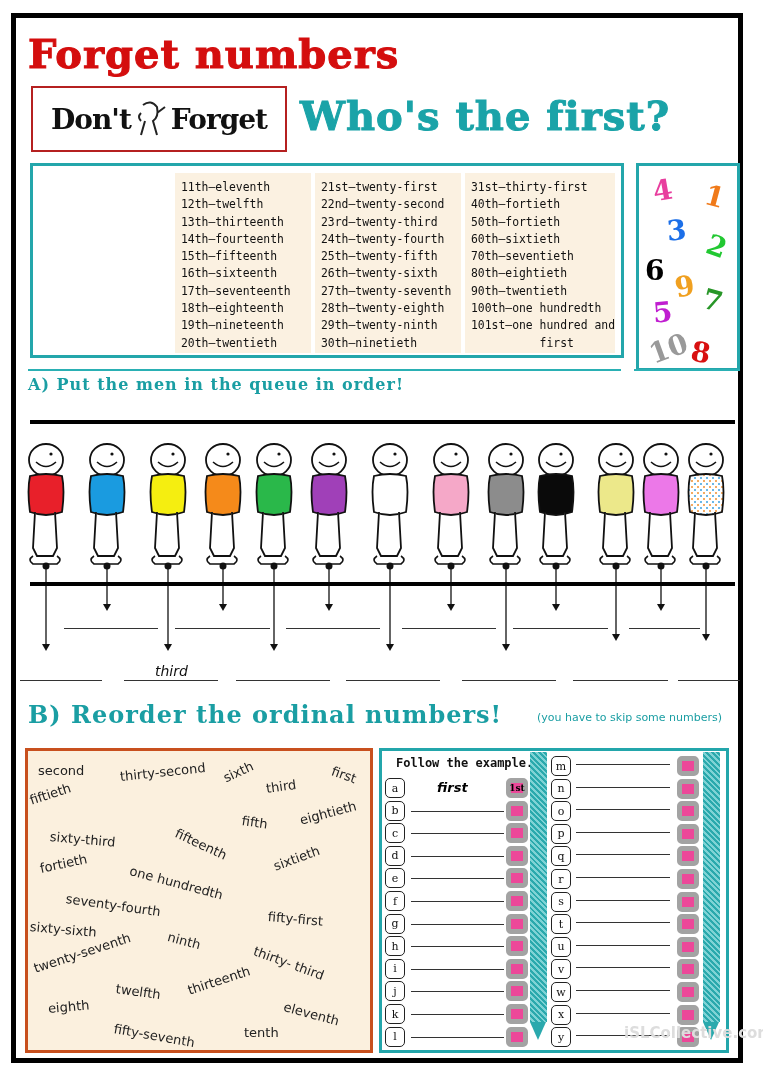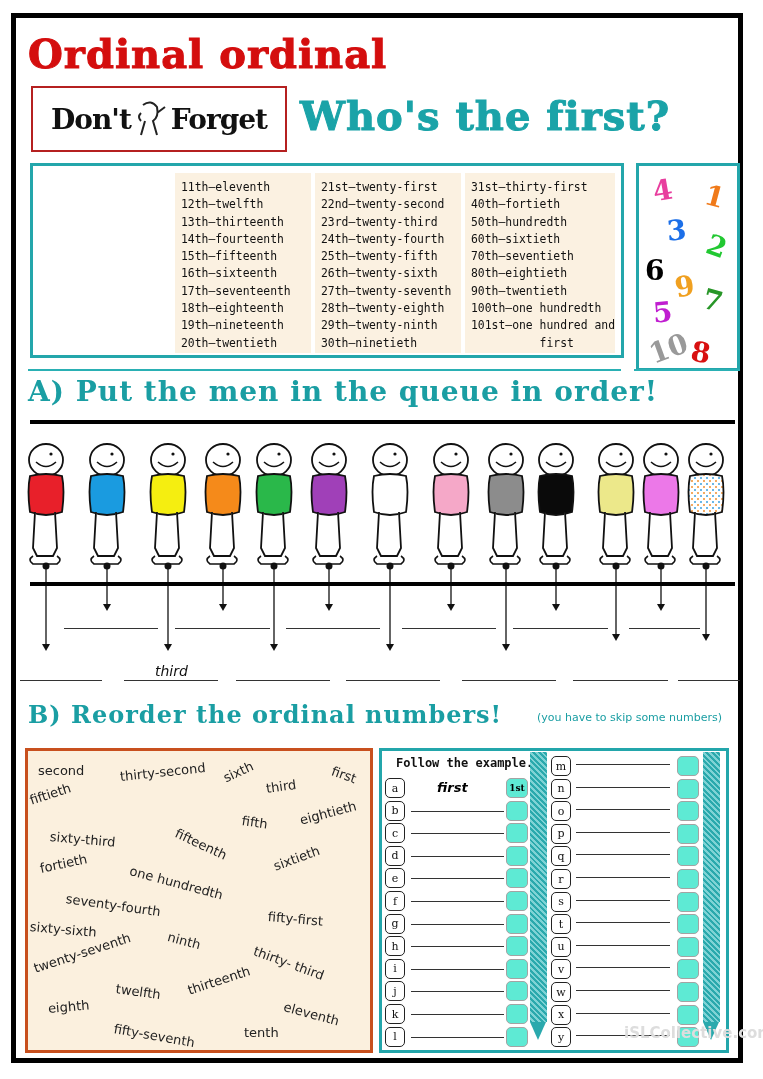--- a/index.html
+++ b/index.html
@@ -8,46 +8,46 @@
   .abs{position:absolute;}
   .title{left:28px;top:30px;font-family:"DejaVu Serif",serif;font-weight:bold;font-size:40px;color:#d40e0e;letter-spacing:1px;-webkit-text-stroke:1px #d40e0e;}
   .dontforget{left:31px;top:86px;width:256px;height:66px;border:2px solid #b52020;box-sizing:border-box;display:flex;align-items:center;justify-content:center;font-family:"DejaVu Serif",serif;font-weight:bold;font-size:28px;color:#111;letter-spacing:-1px;}
   .dontforget .mid{display:inline-block;width:32px;height:40px;margin:0 4px;}
   .subtitle{left:300px;top:92px;font-family:"DejaVu Serif",serif;font-weight:bold;font-size:40px;color:#1aa3a8;letter-spacing:1px;-webkit-text-stroke:1px #1aa3a8;}
   .ordbox{left:30px;top:163px;width:594px;height:195px;border:3px solid #23a6ab;box-sizing:border-box;background:#fff;}
   .ordcol{position:absolute;top:7px;height:180px;background:#fbf1e1;padding:6px 6px;box-sizing:border-box;font-family:"DejaVu Sans Mono",monospace;font-size:11.4px;line-height:17.3px;color:#111;}
   .ordcol div{white-space:nowrap;}
   .numbox{left:636px;top:163px;width:104px;height:208px;border:3px solid #23a6ab;box-sizing:border-box;background:#fff;}
   .dig{position:absolute;font-family:"DejaVu Serif",serif;font-weight:bold;font-size:28px;}
-  .secA{left:28px;top:375px;font-family:"DejaVu Serif",serif;font-weight:bold;font-size:28px;color:#1a9ea3;letter-spacing:1px;}
+  .secA{left:28px;top:375px;font-family:"DejaVu Serif",serif;font-weight:bold;font-size:16px;color:#1a9ea3;letter-spacing:1px;}
   .secB{left:28px;top:700px;font-family:"DejaVu Serif",serif;font-weight:bold;font-size:24px;color:#1a9ea3;letter-spacing:1px;}
   .secBnote{left:537px;top:711px;font-size:11px;color:#1a9ea3;font-family:"DejaVu Sans",sans-serif;}
   .topline{left:28px;top:369px;width:593px;height:2px;background:#2ab0b4;}
   .topline2{left:634px;top:369px;width:106px;height:2px;background:#2ab0b4;}
   .bar{left:30px;height:4px;background:#000;width:705px;}
   .man{position:absolute;top:440px;width:50px;height:130px;}
   .ansline{position:absolute;height:1px;background:#333;}
   .exword{left:155px;top:663px;font-style:italic;font-size:14px;color:#111;font-family:"DejaVu Sans",sans-serif;}
   .wordbox{left:25px;top:748px;width:348px;height:305px;border:3px solid #c8501e;box-sizing:border-box;background:#fbf0de;}
   .word{position:absolute;font-family:"DejaVu Sans",sans-serif;font-size:13px;color:#222;white-space:nowrap;}
   .ansbox{left:379px;top:748px;width:350px;height:305px;border:3px solid #23a6ab;box-sizing:border-box;background:#fff;}
   .follow{left:396px;top:756px;font-size:12px;font-weight:bold;color:#111;font-family:"DejaVu Sans Mono",monospace;}
   .lbl{position:absolute;width:20px;height:20px;border:1px solid #222;border-radius:5px;box-sizing:border-box;font-family:"DejaVu Serif",serif;font-size:11px;display:flex;align-items:center;justify-content:center;color:#111;background:#fff;}
-  .box{position:absolute;width:22px;height:20px;border:1px solid #a3a3a3;border-radius:5px;box-sizing:border-box;font-family:"DejaVu Serif",serif;font-size:9px;font-weight:bold;display:flex;align-items:center;justify-content:center;background:#5eead4;}
+  .box{position:absolute;width:22px;height:20px;border:5px solid #a3a3a3;border-radius:5px;box-sizing:border-box;font-family:"DejaVu Serif",serif;font-size:9px;font-weight:bold;display:flex;align-items:center;justify-content:center;background:#ec4899;}
   .wline{position:absolute;height:1px;background:#333;}
   .pencil{position:absolute;width:17px;background:repeating-linear-gradient(45deg,#2aa9ad 0 2px,#7fd3d5 2px 4px);}
   .pencil-tip{position:absolute;width:0;height:0;border-left:8.5px solid transparent;border-right:8.5px solid transparent;border-top:18px solid #2aa9ad;}
   .watermark{left:592px;top:1024px;font-size:15px;font-weight:bold;color:#ddd;font-family:"DejaVu Sans",sans-serif;margin-left:32px;}
 </style>
 </head>
 <body>
 
 <div class="frame"></div>
 
-<div class="abs title">Ordinal ordinal</div>
+<div class="abs title">Forget numbers</div>
 
 <div class="abs dontforget">
   <span>Don't</span>
   <span class="mid">
     <svg width="32" height="40" viewBox="0 0 32 40">
         <path d="M8 6 q8 -6 14 2 q2 10 -4 14 l4 14 M10 22 l-4 14 M6 14 q-4 4 0 8 M22 14 l8 -6" stroke="#222" stroke-width="2" fill="none"></path>
       </svg>
   </span>
   <span>Forget</span>
 </div>
@@ -75,21 +75,21 @@
     <div>25th—twenty-fifth</div>
     <div>26th—twenty-sixth</div>
     <div>27th—twenty-seventh</div>
     <div>28th—twenty-eighth</div>
     <div>29th—twenty-ninth</div>
     <div>30th—ninetieth</div>
   </div>
   <div class="ordcol" style="left:432px;width:150px;">
     <div>31st—thirty-first</div>
     <div>40th—fortieth</div>
-    <div>50th—hundredth</div>
+    <div>50th—fortieth</div>
     <div>60th—sixtieth</div>
     <div>70th—seventieth</div>
     <div>80th—eightieth</div>
     <div>90th—twentieth</div>
     <div>100th—one hundredth</div>
     <div>101st—one hundred and</div>
     <div style="white-space:pre;">          first</div>
   </div>
 </div>
 

